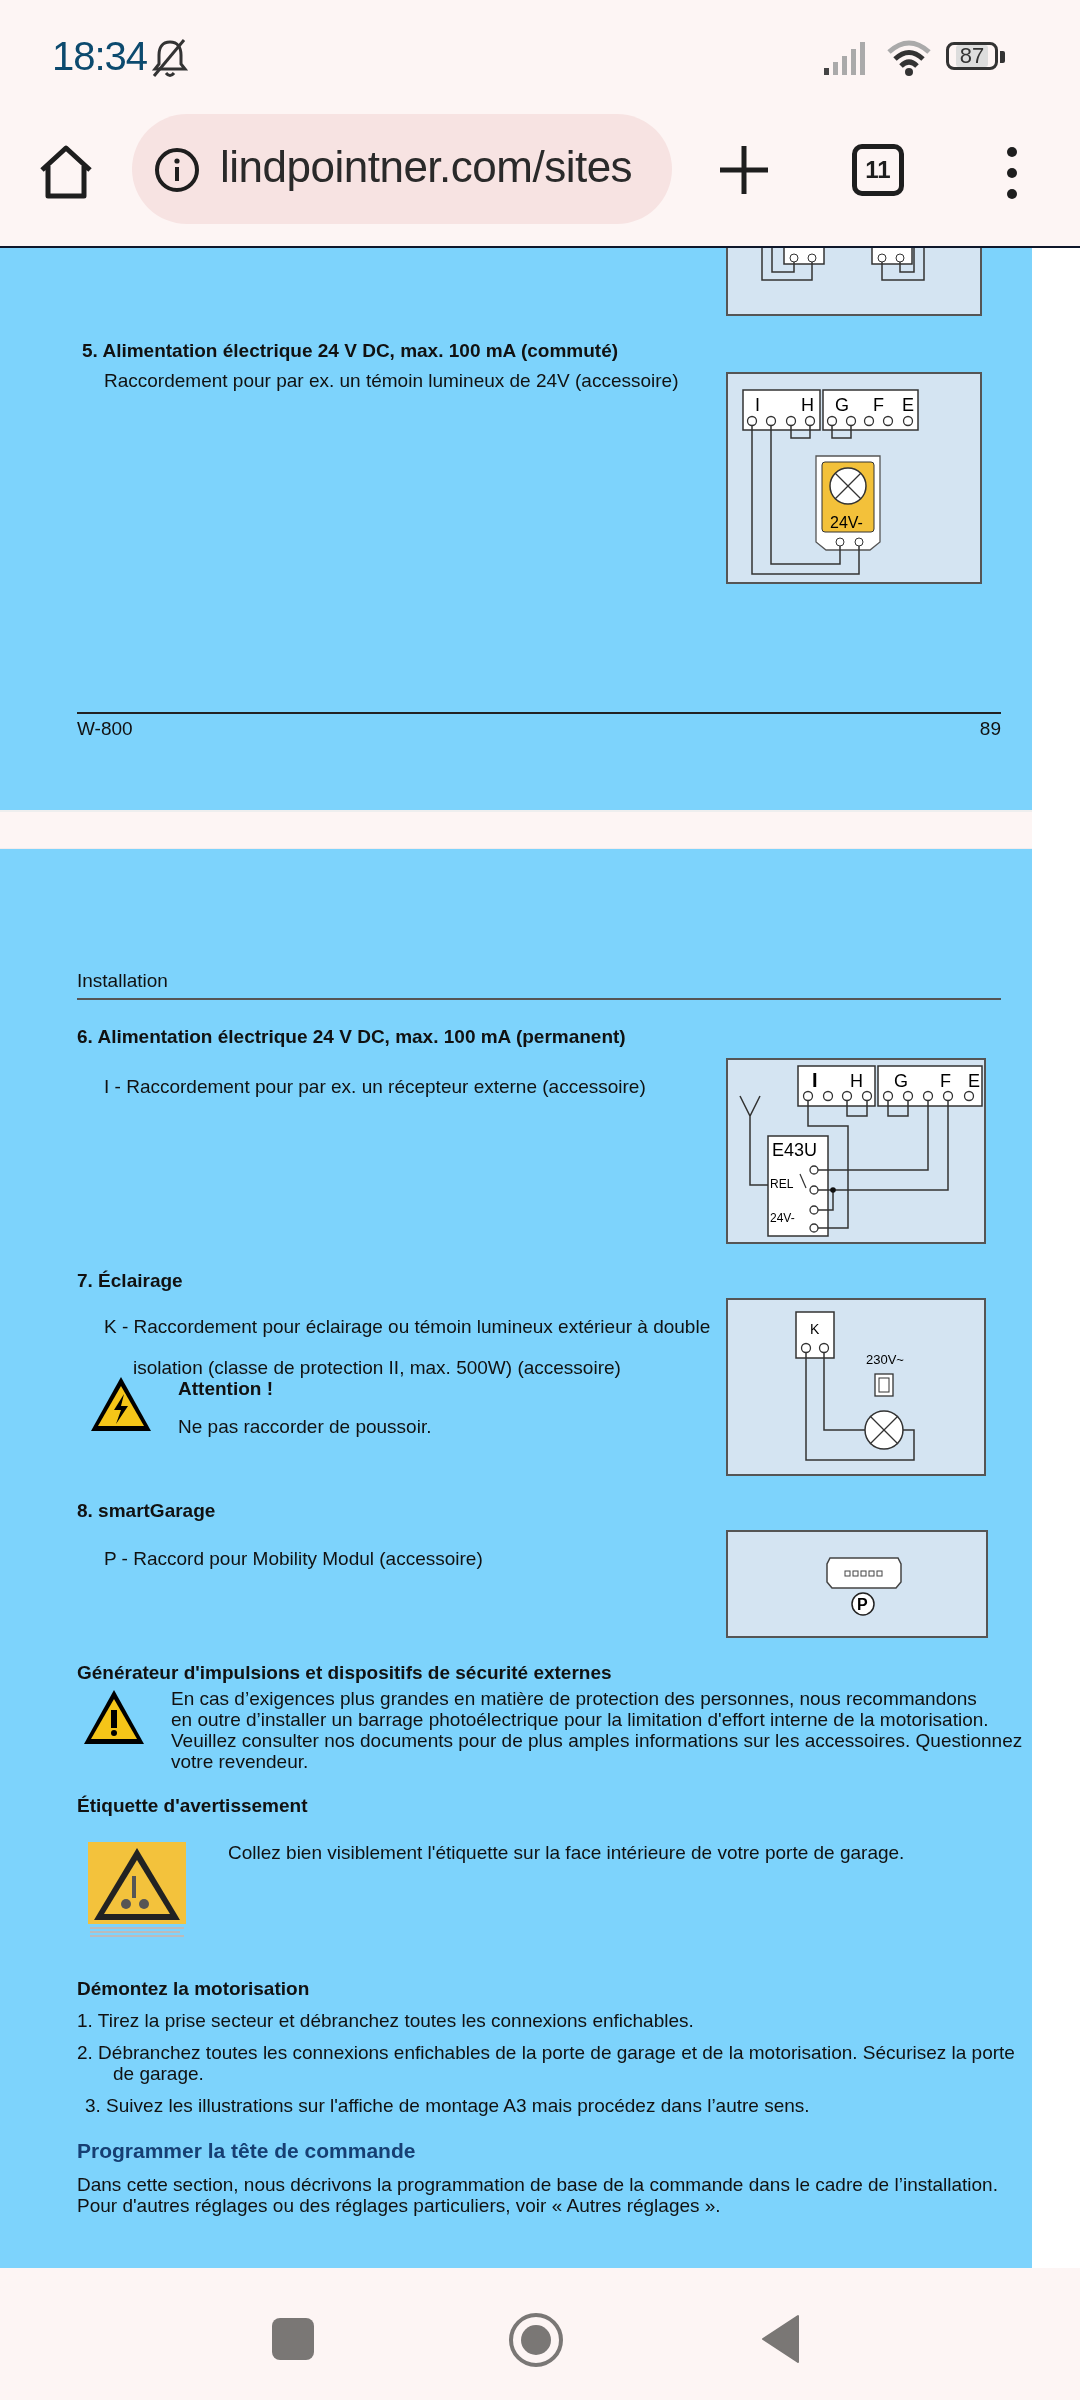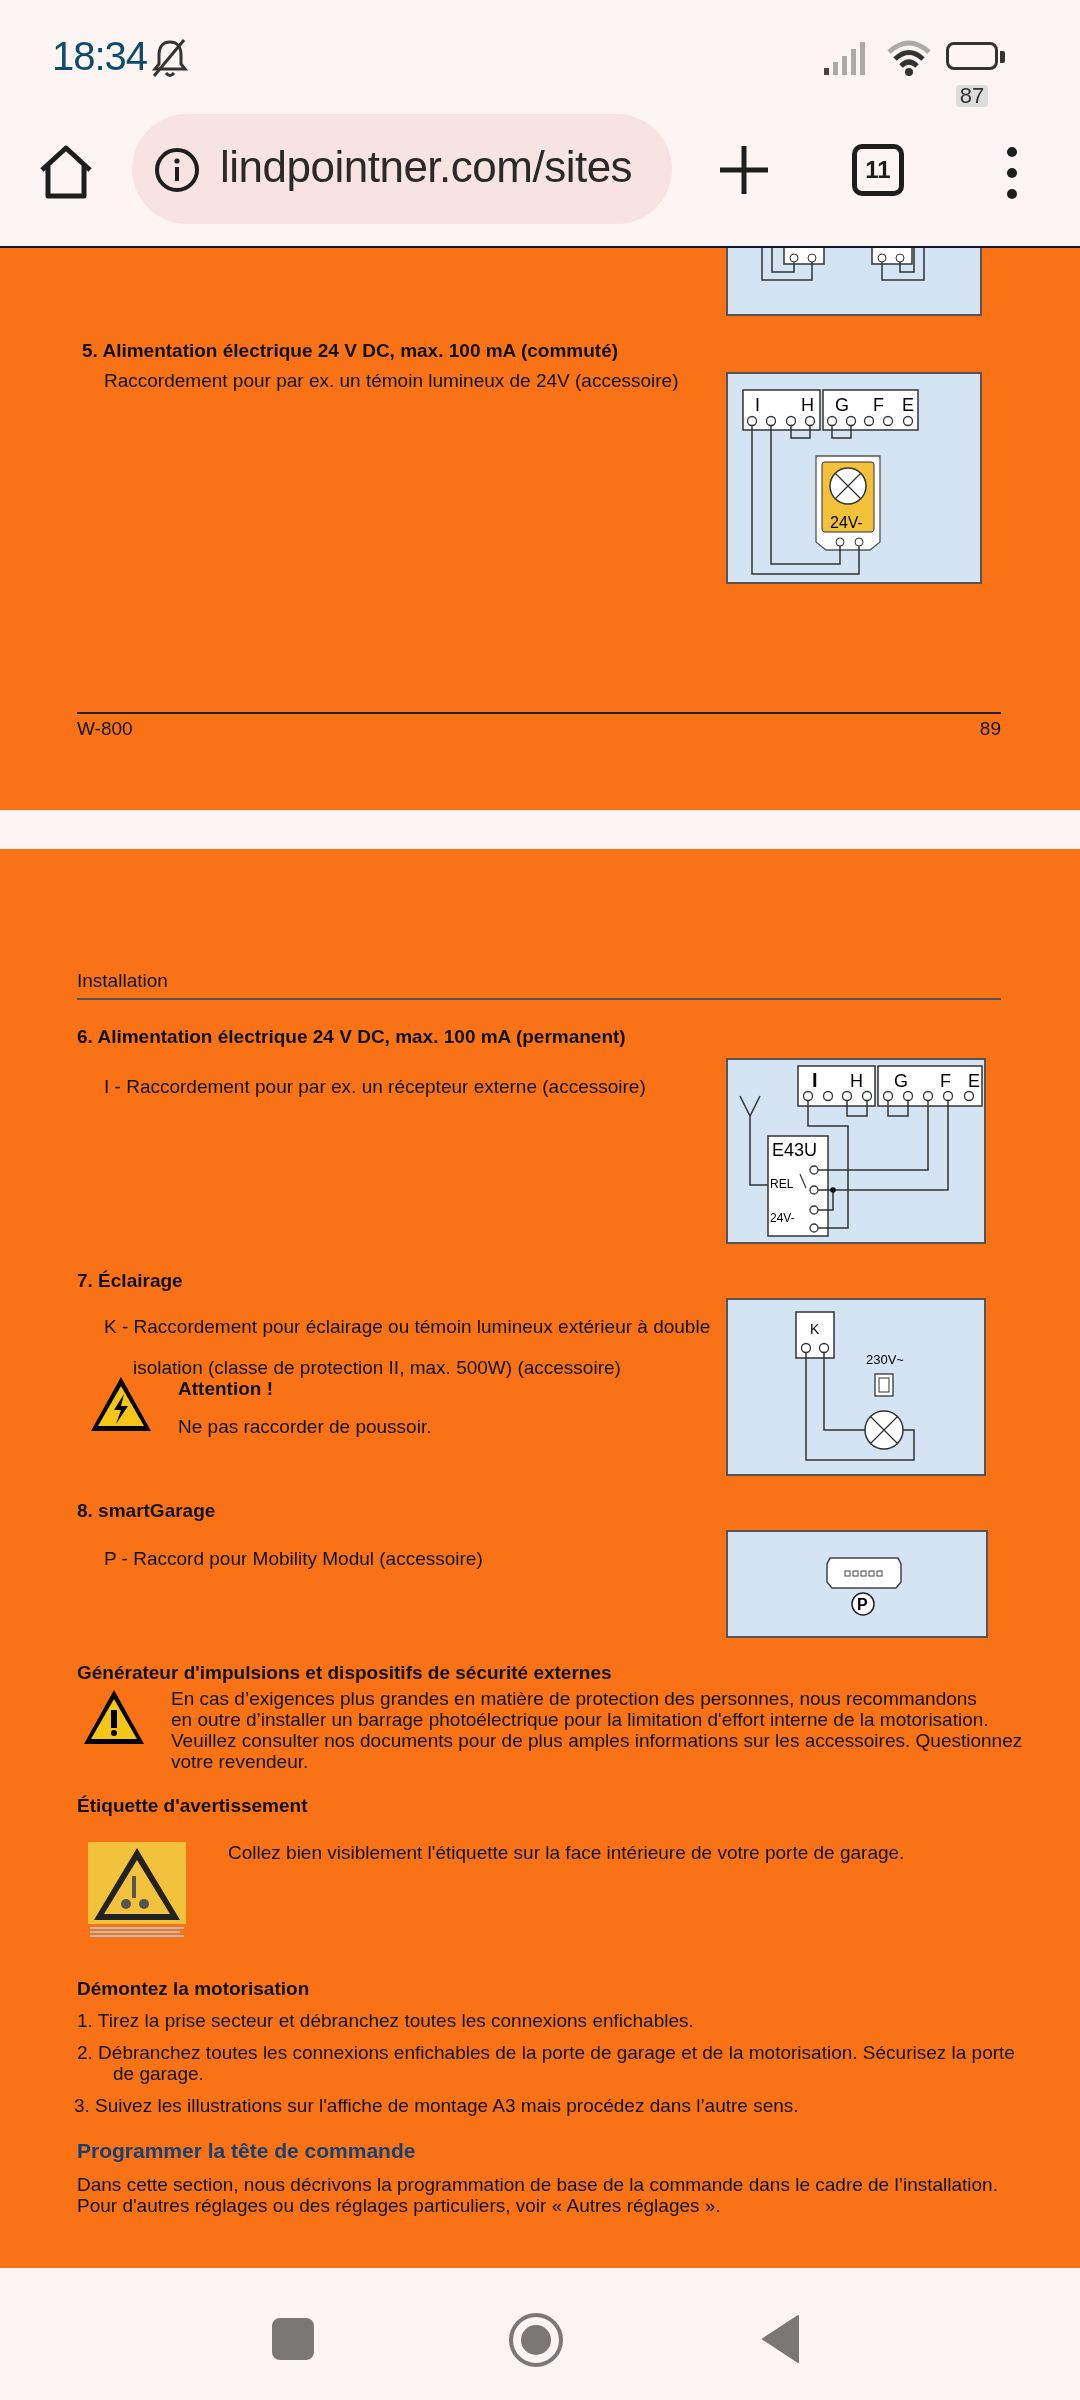--- a/index.html
+++ b/index.html
@@ -4,33 +4,33 @@
 <style>
   html, body { margin:0; padding:0; }
   body { width:1080px; height:2400px; position:relative; overflow:hidden; background:#ffffff; font-family:"Liberation Sans", sans-serif; color:#111; }
   .statusbar { position:absolute; left:0; top:0; width:1080px; height:110px; background:#fdf5f4; }
   .status-time { position:absolute; left:52px; top:34px; font-size:40px; color:#0c4a6e; letter-spacing:-1px; }
   .bell { position:absolute; left:150px; top:36px; width:40px; height:44px; }
   .sig { position:absolute; left:822px; top:40px; width:50px; height:36px; }
   .wifi { position:absolute; left:886px; top:38px; width:46px; height:40px; }
   .battery { position:absolute; left:946px; top:42px; width:64px; height:32px; }
   .battery-body { position:absolute; left:0; top:0; width:52px; height:28px; border:3px solid #333; border-radius:8px; box-sizing:border-box; font-size:22px; text-align:center; line-height:22px; color:#333; }
-  .battery-body span { display:inline-block; background:#ddd; padding:0 4px; border-radius:3px;margin-top:40px; }
+  .battery-body span { display:inline-block; background:#ddd; padding:0 4px; border-radius:3px; }
   .battery-tip { position:absolute; left:54px; top:9px; width:5px; height:12px; background:#333; border-radius:0 2px 2px 0; }
 
   .toolbar { position:absolute; left:0; top:110px; width:1080px; height:136px; background:#fdf5f4; border-bottom:2px solid #0f172a; }
   .home-btn { position:absolute; left:34px; top:30px; width:64px; height:64px; }
   .url-pill { position:absolute; left:132px; top:4px; width:540px; height:110px; background:#f7e3e2; border-radius:55px; overflow:hidden; }
   .info-icon { position:absolute; left:22px; top:33px; width:46px; height:46px; }
   .url-text { position:absolute; left:88px; top:28px; font-size:44px; color:#2a2a2a; white-space:nowrap; letter-spacing:-0.5px; }
   .plus-btn { position:absolute; left:716px; top:32px; width:56px; height:56px; }
   .tabs-btn { position:absolute; left:852px; top:34px; width:52px; height:52px; border:5px solid #1e1e1e; border-radius:10px; box-sizing:border-box; text-align:center; font-size:24px; font-weight:bold; line-height:42px; color:#1e1e1e; }
   .menu-btn { position:absolute; left:998px; top:36px; width:28px; height:54px; }
 
-  .content { position:absolute; left:0; top:248px; width:1032px; height:2020px; overflow:hidden; background:#f97316;padding-left:48px; }
+  .content { position:absolute; left:0; top:248px; width:1032px; height:2020px; overflow:hidden; background:#7dd3fc; }
   .diagram { position:absolute; background:#d4e4f2; border:2px solid #555; box-sizing:border-box; }
   .text { position:absolute; font-size:19px; line-height:22px; color:#111; }
   .bold { font-weight:bold; }
   .page-gap { position:absolute; left:0; top:562px; width:1080px; height:36px; background:#fdf5f4; border-top:2px solid #eee; border-bottom:1px solid #f3ecec; }
   .hr { position:absolute; left:77px; width:924px; height:2px; background:#222; }
   .blue-heading { color:#163f73; font-size:21px; }
 
   .navbar { position:absolute; left:0; top:2268px; width:1080px; height:132px; background:#fdf5f4; }
   .nav-recents { position:absolute; left:272px; top:50px; width:42px; height:42px; background:#7a7775; border-radius:8px; }
   .nav-home { position:absolute; left:508px; top:44px; width:56px; height:56px; }
@@ -262,21 +262,21 @@
           <rect x="2" y="93" width="94" height="2"></rect>
         </g>
     </svg>
   </div>
   <div class="text" style="left:228px; top:1594px;">Collez bien visiblement l'étiquette sur la face intérieure de votre porte de garage.</div>
 
   <div class="text bold" style="left:77px; top:1730px;">Démontez la motorisation</div>
   <div class="text" style="left:77px; top:1762px;">1. Tirez la prise secteur et débranchez toutes les connexions enfichables.</div>
   <div class="text" style="left:77px; top:1794px;">2. Débranchez toutes les connexions enfichables de la porte de garage et de la motorisation. Sécurisez la porte</div>
   <div class="text" style="left:77px; top:1815px;margin-left:36px;">de garage.</div>
-  <div class="text" style="left:74px; top:1847px;">3. Suivez les illustrations sur l'affiche de montage A3 mais procédez dans l’autre sens.</div>
+  <div class="text" style="left:85px; top:1847px;">3. Suivez les illustrations sur l'affiche de montage A3 mais procédez dans l’autre sens.</div>
 
   <div class="text bold blue-heading" style="left:77px; top:1892px;">Programmer la tête de commande</div>
   <div class="text" style="left:77px; top:1926px;">Dans cette section, nous décrivons la programmation de base de la commande dans le cadre de l’installation.</div>
   <div class="text" style="left:77px; top:1947px;">Pour d'autres réglages ou des réglages particuliers, voir « Autres réglages ».</div>
 </div>
 
 <div class="navbar">
   <div class="nav-recents"></div>
   <svg class="nav-home" viewBox="0 0 56 56">
     <circle cx="28" cy="28" r="25" fill="none" stroke="#7a7775" stroke-width="4"></circle>

